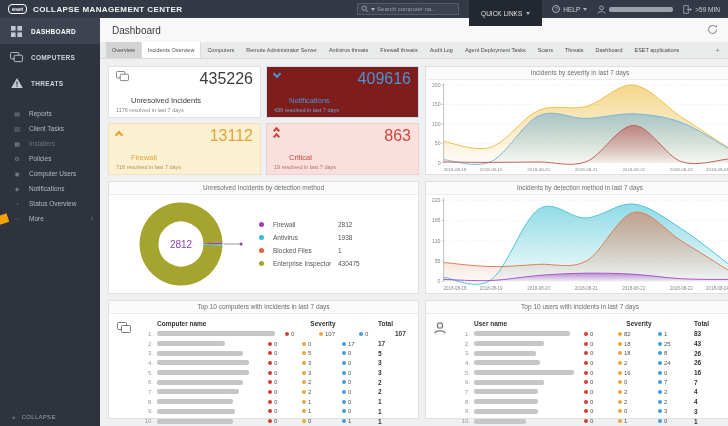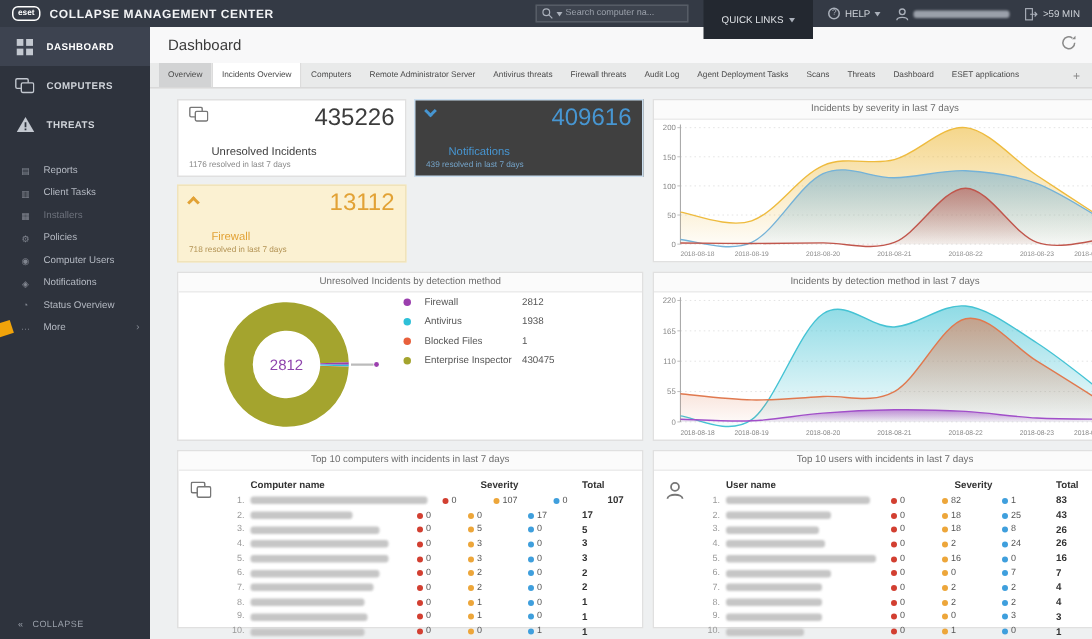--- a/index.html
+++ b/index.html
@@ -54,54 +54,54 @@
 
   .tabstrip { height:17px; background:#e9eaea; border-bottom:1px solid #d9d9d9; display:flex;
     align-items:stretch; padding-left:6px; overflow:hidden; }
   .tab { font-size:5.5px; color:#4a4a4a; display:flex; align-items:center; padding:0 6px;
     white-space:nowrap; flex-shrink:0; cursor:pointer; }
   .tab.muted { background:#d2d3d4; }
   .tab.active { background:#fff; border-left:1px solid #dcdcdc; border-right:1px solid #dcdcdc; }
   .tab-plus { margin-left:auto; margin-right:8px; color:#8a8a8a; font-size:8px;
     display:flex; align-items:center; cursor:pointer; }
 
-  .content { flex:1; padding:7px 18px; display:grid; grid-template-columns:311px 1fr;
+  .content { flex:1; padding:7px 8px; display:grid; grid-template-columns:311px 1fr;
     grid-template-rows:109px 113px 1fr; gap:6px; min-height:0; }
 
   .panel { background:#fff; border:1px solid #e0e0e0; display:flex; flex-direction:column; min-height:0; }
   .panel-head { height:13px; line-height:12px; font-size:6.5px; color:#6d6d6d; text-align:center;
     background:#fbfbfb; border-bottom:1px solid #ececec; flex-shrink:0; }
   .panel-body { flex:1; min-height:0; position:relative; }
 
   
   .cards-grid { display:grid; grid-template-columns:1fr 1fr; grid-template-rows:1fr 1fr; gap:5px; }
   .card { border:1px solid #e0e0e0; background:#fff; padding:4px 7px 3px; position:relative; cursor:pointer; }
   .card .value { position:absolute; top:3px; right:7px; font-size:16px; color:#3c3c3c; }
   .card .label { position:absolute; bottom:12px; left:22px; font-size:7.5px; color:#3c3c3c; }
   .card .sub { position:absolute; bottom:4px; left:7px; font-size:5.5px; color:#8a8a8a; }
-  .card.info { background:#404040; border-color:#c9ddee; }
+  .card.info { background:#7f1d1d; border-color:#c9ddee; }
   .card.info .value,.card.info .label { color:#4796d2; }
   .card.info .sub { color:#74a3c8; }
   .card.warning { background:#fbf1d2; border-color:#f0e3bb; }
   .card.warning .value,.card.warning .label { color:#e2a235; }
   .card.warning .sub { color:#b39354; }
   .card.critical { background:#f9e0dd; border-color:#efd0cc; }
   .card.critical .value,.card.critical .label { color:#cb4538; }
   .card.critical .sub { color:#b37069; }
   .chev { display:inline-block; width:6px; height:6px; border-left:2px solid; border-bottom:2px solid; }
   .chev.down { transform:rotate(-45deg); margin-top:0px; }
   .chev.up { transform:rotate(135deg); margin-top:4px; }
   .chevstack { display:flex; flex-direction:column; gap:1px; }
   .chevstack .chev { width:5px; height:5px; margin:0; transform:rotate(135deg); }
   .card-icon { height:12px; display:flex; align-items:flex-start; color:#777; }
   .card.info .card-icon { color:#4796d2; } .card.warning .card-icon { color:#e2a235; }
   .card.critical .card-icon { color:#cb4538; }
 
   
-  .donut-body { display:flex; }
+  .donut-body { display:flex; align-items:center; }
   .legend { flex:1; padding-right:22px; }
   .legend-row { display:grid; grid-template-columns:14px 1fr 58px; align-items:center; height:13px; }
   .legend-dot { width:5px; height:5px; border-radius:50%; }
   .legend-label, .legend-value { font-size:6.5px; color:#555; }
 
   
   .table-body { display:flex; padding:4px 6px 2px 8px; }
   .table-icon { width:24px; color:#777; padding-top:2px; }
   .ttable { flex:1; min-width:0; }
   .thead { display:grid; grid-template-columns:16px 1fr 34px 40px 36px 34px; height:11px;
@@ -284,20 +284,29 @@
           <span class="label">Notifications</span>
           <span class="sub">439 resolved in last 7 days</span>
         </div>
         <div class="card warning">
           <div class="card-icon">
               <span class="chev up"></span>
             </div>
           <span class="value">13112</span>
           <span class="label">Firewall</span>
           <span class="sub">718 resolved in last 7 days</span>
+        </div>
+        <div class="card critical">
+          <div class="card-icon chevstack">
+              <span class="chev"></span>
+              <span class="chev"></span>
+            </div>
+          <span class="value">863</span>
+          <span class="label">Critical</span>
+          <span class="sub">19 resolved in last 7 days</span>
         </div>
       </div>
 
       <div class="panel">
         <div class="panel-head">Incidents by severity in last 7 days</div>
         <div class="panel-body"><svg id="chart-severity" width="100%" height="100%" viewBox="0 0 297 92" preserveAspectRatio="none">
               <line x1="17" x2="292" y1="81" y2="81" stroke="#dcdcdc" stroke-width="0.5" stroke-dasharray="1,2"></line>
               <line x1="15" x2="17" y1="81" y2="81" stroke="#aaa" stroke-width="0.5"></line>
               <text x="14" y="82.8" text-anchor="end" font-size="5" fill="#888">0</text>
               <line x1="17" x2="292" y1="62" y2="62" stroke="#dcdcdc" stroke-width="0.5" stroke-dasharray="1,2"></line>

